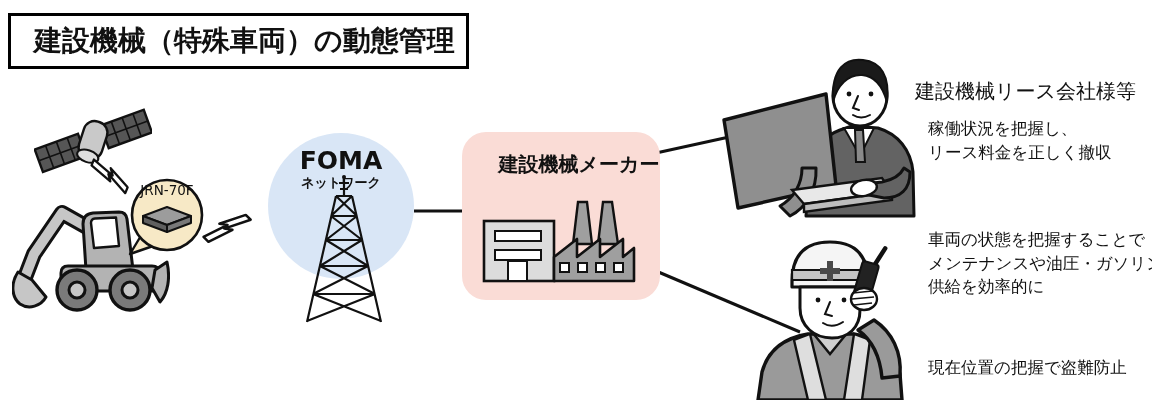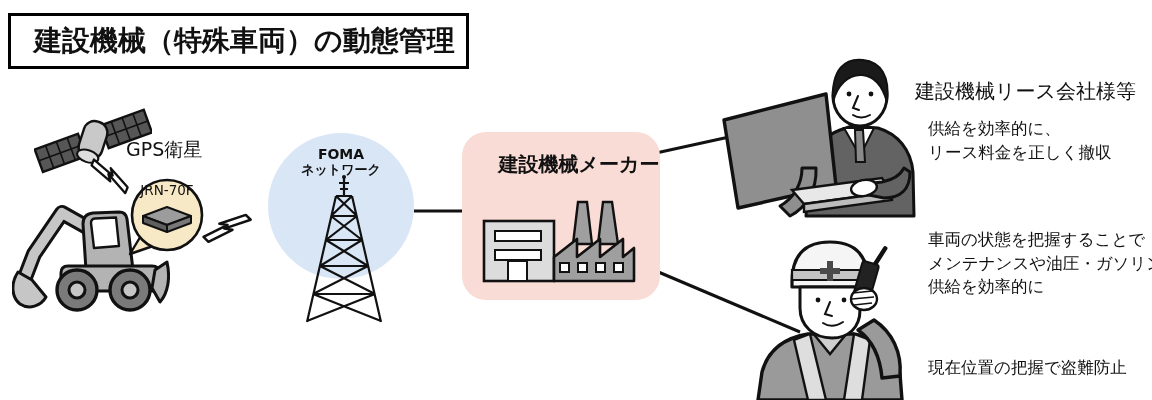--- a/index.html
+++ b/index.html
@@ -5,21 +5,21 @@
   html,body{margin:0;padding:0;background:#fff;}
   .canvas{position:relative;width:1152px;height:400px;background:#ffffff;
           font-family:"DejaVu Sans","Liberation Sans",sans-serif;overflow:hidden;color:#111;}
   .abs{position:absolute;}
   .title-box{left:8px;top:13px;width:432px;height:50px;border:3px solid #000;
              display:flex;align-items:center;padding-left:23px;z-index:3;background:#fff;}
   .title-box span{font-size:28px;font-weight:700;letter-spacing:0px;white-space:nowrap;}
   .gps-label{left:126px;top:137px;font-size:19px;z-index:3;white-space:nowrap;}
   .net-circle{left:268px;top:133px;width:146px;height:146px;border-radius:50%;z-index:2;}
   .net-label{left:268px;top:146px;width:146px;text-align:center;z-index:4;line-height:1.18;}
-  .net-label .l1{font-size:14px;font-weight:700;}
+  .net-label .l1{font-size:25px;font-weight:700;}
   .net-label .l2{font-size:13px;font-weight:700;font-family:Liberation Mono, monospace;}
   .maker-box{left:462px;top:132px;width:198px;height:168px;border-radius:24px;z-index:2;}
   .maker-label{left:462px;top:151px;width:198px;text-align:center;font-size:20px;font-weight:700;z-index:4;white-space:nowrap;padding-left:18px;}
   .device-label{left:133px;top:182px;width:68px;text-align:center;font-size:13.5px;z-index:5;white-space:nowrap;}
   .lease-heading{left:915px;top:78px;font-size:20px;font-weight:400;z-index:3;white-space:nowrap;}
   .para{font-size:16.5px;line-height:23.5px;z-index:3;white-space:nowrap;}
   .p1{left:928px;top:117px;}
   .p2{left:928px;top:228px;}
   .p3{left:928px;top:356px;}
   svg{display:block;} .z3{z-index:3;} .z4{z-index:4;}
@@ -45,21 +45,20 @@
       <rect x="1" y="31" width="46" height="24" fill="#565656" stroke="#111" stroke-width="2.4"></rect>
       <path d="M12.5,31 V55 M24,31 V55 M35.5,31 V55 M1,43 H47" stroke="#111" stroke-width="1.6" fill="none"></path>
       <rect x="71" y="31" width="46" height="24" fill="#565656" stroke="#111" stroke-width="2.4"></rect>
       <path d="M82.5,31 V55 M94,31 V55 M105.5,31 V55 M71,43 H117" stroke="#111" stroke-width="1.6" fill="none"></path>
       <g transform="rotate(38 59 42)">
         <rect x="47" y="23" width="24" height="38" rx="11" fill="#c9c9c9" stroke="#111" stroke-width="2.4"></rect>
         <ellipse cx="59" cy="59" rx="11" ry="6" fill="#dedede" stroke="#111" stroke-width="2"></ellipse>
       </g>
     </g>
   </svg>
-  <div class="abs gps-label">GPS衛星</div>
 
   <svg class="abs z3" style="left:86px;top:160px;transform:rotate(75deg);" width="46" height="33" viewBox="0 0 36 26">
     <polygon points="2,21 18,10 12,10 30,1 34,4 16,13 22,13 6,24" fill="#fff" stroke="#111" stroke-width="1.8" stroke-linejoin="round"></polygon>
   </svg>
 
   <svg class="abs z3" style="left:12px;top:200px;" width="158" height="113" viewBox="0 0 158 113">
     <polyline points="98,40 50,13 22,54 12,80" fill="none" stroke="#111" stroke-width="16" stroke-linejoin="round" stroke-linecap="round"></polyline>
     <polyline points="98,40 50,13 22,54 12,80" fill="none" stroke="#c6c6c6" stroke-width="10" stroke-linejoin="round" stroke-linecap="round"></polyline>
     <path d="M6,72 C-2,84 0,98 8,104 C17,110 29,106 34,97 L20,80 Z" fill="#c6c6c6" stroke="#111" stroke-width="3" stroke-linejoin="round"></path>
     <path d="M74,70 L71,24 Q71,14 81,13 L107,12 Q114,12 115,19 L121,70 Z" fill="#b3b3b3" stroke="#111" stroke-width="3" stroke-linejoin="round"></path>
@@ -155,21 +154,21 @@
     <g transform="rotate(16 114 50)">
       <line x1="118" y1="28" x2="124" y2="8" stroke="#111" stroke-width="4.5" stroke-linecap="round"></line>
       <rect x="106" y="26" width="17" height="44" rx="3" fill="#222" stroke="#111" stroke-width="2"></rect>
     </g>
     <ellipse cx="114" cy="63" rx="13" ry="11" fill="#fff" stroke="#111" stroke-width="2.4"></ellipse>
     <path d="M103,57 L122,55 M102,63 L124,61 M104,69 L122,67" stroke="#111" stroke-width="1.5" fill="none"></path>
   </svg>
 
   <div class="abs lease-heading">建設機械リース会社様等</div>
   <div class="abs para p1">
-    <div>供給を効率的に、</div>
+    <div>稼働状況を把握し、</div>
     <div>リース料金を正しく撤収</div>
   </div>
   <div class="abs para p2">
     <div>車両の状態を把握することで</div>
     <div>メンテナンスや油圧・ガソリンの</div>
     <div>供給を効率的に</div>
   </div>
   <div class="abs para p3">現在位置の把握で盗難防止</div>
 
 </div>

